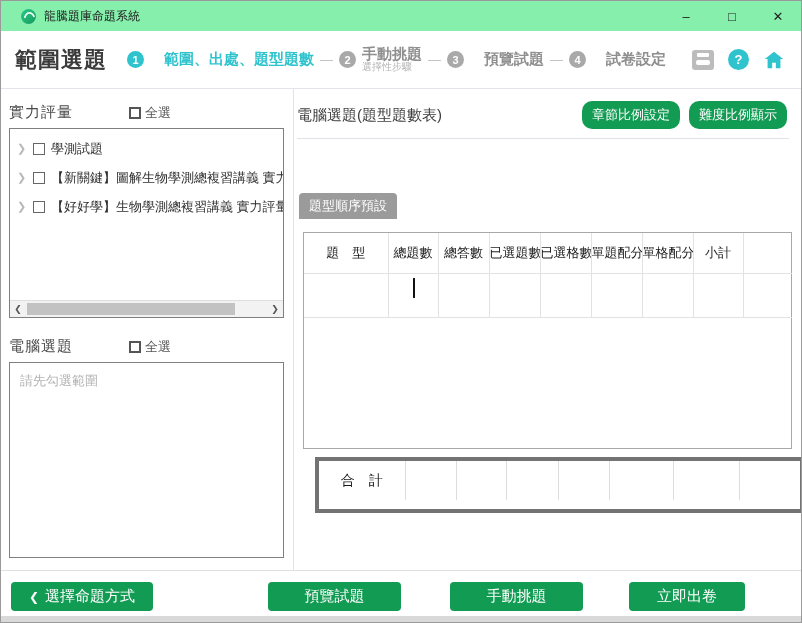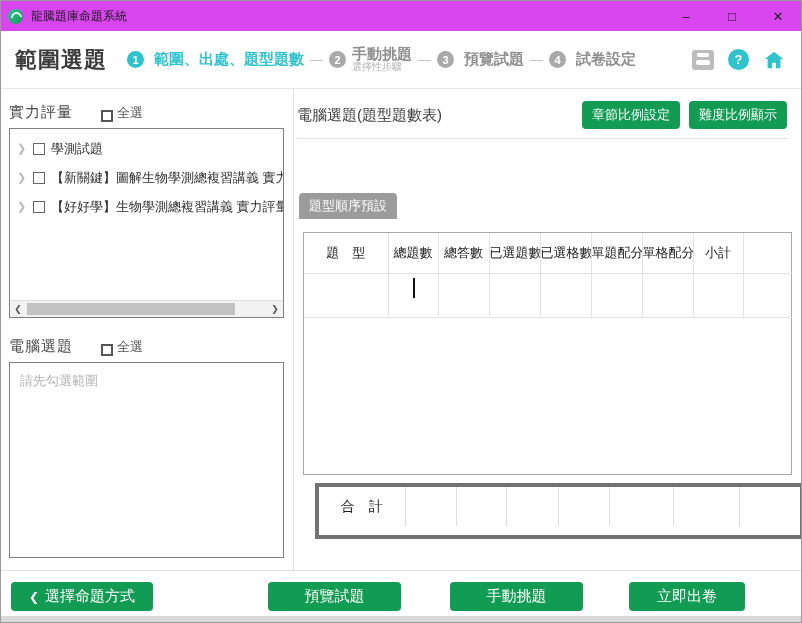--- a/index.html
+++ b/index.html
@@ -3,85 +3,85 @@
 <meta charset="utf-8">
 <style>
   * { margin:0; padding:0; box-sizing:border-box; }
   html,body { background:#e8e8e8; }
   body { font-family:"Liberation Sans","DejaVu Sans",sans-serif; }
   .window {
     position:relative; width:802px; height:623px; background:#fff;
     border:1px solid #9a9a9a; overflow:hidden; color:#333;
   }
   
-  .titlebar { height:30px; display:flex; align-items:center; padding-left:7px; background:#d946ef; }
+  .titlebar { height:30px; display:flex; align-items:center; padding-left:20px; background:#86efac; }
   .app-logo { width:15px; height:15px; border-radius:50%;
     background:linear-gradient(135deg,#29c98e 0%,#1fae6f 60%,#14955c 100%); position:relative; }
   .app-logo::after { content:""; position:absolute; left:3px; top:3px; width:7px; height:7px;
     border-radius:50%; border:2px solid rgba(255,255,255,.9); border-right-color:transparent; border-bottom-color:transparent; transform:rotate(40deg); }
   .app-title { font-size:12px; margin-left:8px; color:#1a1a1a; }
   .win-controls { margin-left:auto; display:flex; height:30px; }
   .win-btn { width:46px; height:30px; display:flex; align-items:center; justify-content:center;
     font-size:13px; color:#222; cursor:default; }
   
   .header { height:58px; display:flex; align-items:center; padding:0 16px 0 14px; border-bottom:1px solid #e2e5ea; }
   .page-title { font-size:22px; font-weight:700; color:#3c3c3c; letter-spacing:1px; }
   .steps { display:flex; align-items:center; margin-left:20px; }
   .step { display:flex; align-items:center; }
   .step-circle { width:17px; height:17px; border-radius:50%; background:#a9a9a9; color:#fff;
     font-size:11px; font-weight:700; display:flex; align-items:center; justify-content:center; flex:0 0 auto; }
   .step.active .step-circle { background:#2fc3ce; }
-  .step-label { font-size:15px; font-weight:700; color:#8f8f8f; margin-left:10px; white-space:nowrap; }
+  .step-label { font-size:15px; font-weight:700; color:#8f8f8f; margin-left:20px; white-space:nowrap; }
   .step.active .step-label { color:#2fc3ce; }
   .step-text2 { display:flex; flex-direction:column; margin-left:6px; }
   .step-text2 .step-label { margin-left:0; line-height:15px; }
   .step-sublabel { font-size:10px; color:#b3b3b3; line-height:12px; }
   .step-dash { color:#bdbdbd; font-size:13px; margin:0 6px; }
   .header-icons { margin-left:auto; display:flex; align-items:center; gap:14px; }
   .save-icon { width:22px; height:20px; background:#bcbcbc; border-radius:3px; position:relative; }
   .save-icon::before { content:""; position:absolute; left:5px; top:3px; width:12px; height:4px;
     background:#fff; border-radius:1px; }
   .save-icon::after { content:""; position:absolute; left:4px; top:10px; width:14px; height:5px;
     background:#fff; border-radius:2px; }
   .help-icon { width:21px; height:21px; border-radius:50%; background:#2fc3ce; color:#fff;
     font-size:13px; font-weight:700; display:flex; align-items:center; justify-content:center; }
   .home-icon { width:22px; height:22px; display:block; }
   
   .main { position:relative; height:483px; }
   .v-sep { position:absolute; left:292px; top:0; bottom:0; width:1px; background:#e3e3e3; }
   .left-col { position:absolute; left:8px; top:0; width:275px; }
   .section-head { display:flex; align-items:center; margin-top:14px; }
   .section-title { font-size:15px; color:#4a4a4a; letter-spacing:1px; }
-  .select-all { display:flex; align-items:flex-end; margin-left:28px; }
+  .select-all { display:flex; align-items:center; margin-left:56px; }
   .checkbox { width:12px; height:12px; border:2px solid #555; background:#fff; flex:0 0 auto; }
   .select-all-label { font-size:13px; color:#555; margin-left:4px; }
   .tree-box { margin-top:6px; height:190px; border:1px solid #7f7f7f; position:relative; overflow:hidden; }
   .tree-item { display:flex; align-items:center; height:27px; padding-left:7px; margin-top:2px; }
   .tree-item:first-child { margin-top:6px; }
   .tree-chevron { color:#b8b8b8; font-size:11px; width:12px; flex:0 0 auto; }
   .tree-checkbox { width:12px; height:12px; border:1px solid #666; background:#fff; margin-left:4px; flex:0 0 auto; }
   .tree-label { font-size:13px; color:#2e2e2e; margin-left:6px; white-space:nowrap; overflow:hidden; }
   .h-scrollbar { position:absolute; left:0; right:0; bottom:0; height:17px; background:#f2f2f2;
     border-top:1px solid #dedede; }
   .h-scroll-arrow { position:absolute; top:0; width:16px; height:16px; display:flex; align-items:center;
     justify-content:center; font-size:9px; color:#555; }
   .h-scroll-arrow.left { left:0; } .h-scroll-arrow.right { right:0; }
   .h-scroll-thumb { position:absolute; left:17px; top:2px; width:208px; height:12px; background:#c2c2c2; }
   .source-box { margin-top:6px; height:196px; border:1px solid #7f7f7f; padding:9px 10px; }
   .placeholder { font-size:13px; color:#b2b2b2; }
   .right-col { position:absolute; left:296px; top:0; width:498px; }
   .rp-head { display:flex; align-items:center; margin-top:12px; }
   .rp-title { font-size:15px; color:#3d3d3d; }
   .rp-buttons { margin-left:auto; display:flex; gap:9px; padding-right:8px; }
-  .btn-green-sm { background:#129c53; color:#fff; font-size:13px; padding:5px 10px; border-radius:4px;
+  .btn-green-sm { background:#129c53; color:#fff; font-size:13px; padding:5px 10px; border-radius:10px;
     border:none; white-space:nowrap; }
   .rp-divider { margin-top:9px; height:1px; background:#dfe2e6; margin-right:6px; }
   .tab-preset { display:inline-block; margin-top:54px; margin-left:2px; background:#9b9b9b; color:#fff;
     font-size:13px; padding:4px 10px; border-radius:4px 4px 0 0; }
-  .table-wrap { margin-top:13px; margin-left:6px; width:489px; height:243px; border:1px solid #a8a8a8; background:#fff; }
+  .table-wrap { margin-top:13px; margin-left:6px; width:489px; height:217px; border:1px solid #a8a8a8; background:#fff; }
   table.qtable { border-collapse:collapse; table-layout:fixed; width:488px; }
   .qtable th { height:40px; font-size:13px; font-weight:400; color:#1a1a1a; text-align:center;
     border-bottom:1px solid #e2e2e2; border-left:1px solid #e2e2e2; white-space:nowrap; overflow:hidden; }
   .qtable th:first-child { border-left:none; }
   .qtable td { height:44px; border-bottom:1px solid #e2e2e2; border-left:1px solid #e2e2e2; }
   .qtable td:first-child { border-left:none; }
   .text-caret { display:block; width:2px; height:20px; background:#111; margin:0 0 14px 24px; }
   .totals-wrap { margin-top:8px; margin-left:18px; width:489px; height:56px; border:4px solid #737373; }
   table.ttable { border-collapse:collapse; table-layout:fixed; width:488px; }
   .ttable td { height:39px; border-left:1px solid #dcdcdc; font-size:14px; color:#1a1a1a; text-align:center; }

